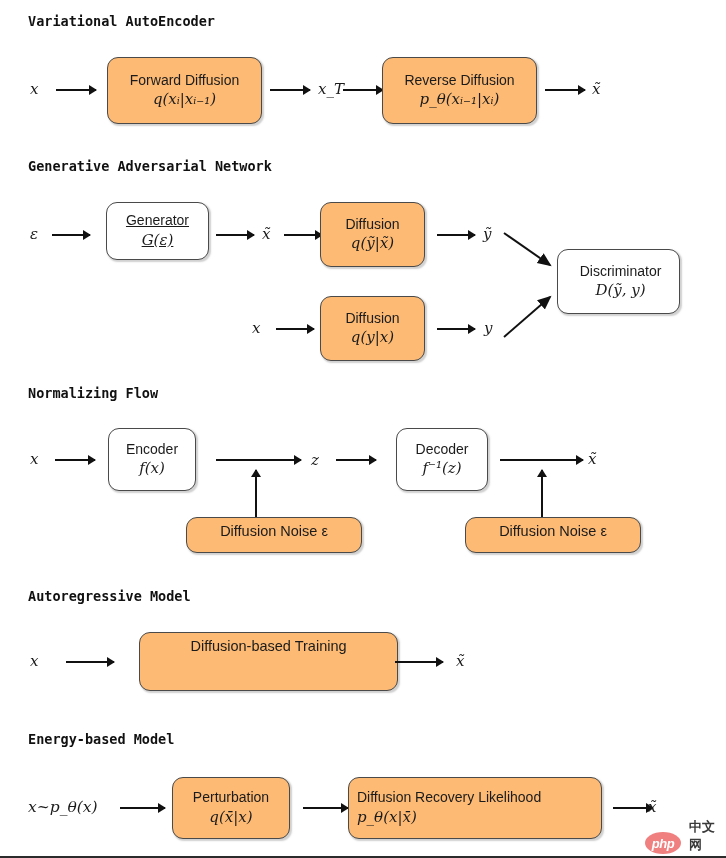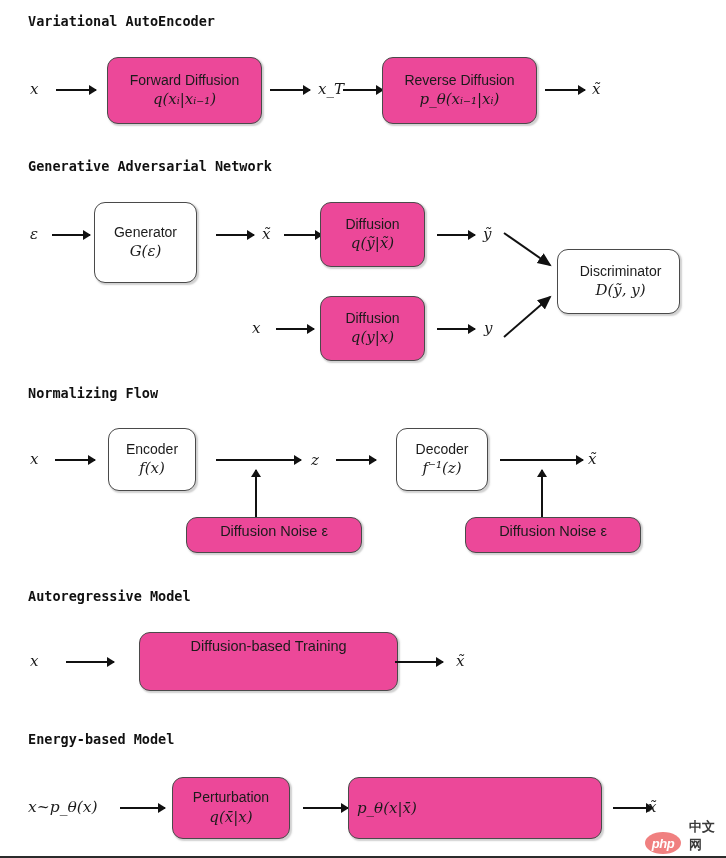--- a/index.html
+++ b/index.html
@@ -26,21 +26,21 @@
     color: #111111;
     white-space: nowrap;
   }
 
   
   .box {
     position: absolute;
     box-sizing: border-box;
     border: 1.3px solid #4a4a4a;
     border-radius: 11px;
-    background: #ec4899;
+    background: #fdba74;
     box-shadow: 1.5px 1.5px 1.5px rgba(120,120,120,0.35);
     display: flex;
     flex-direction: column;
     align-items: center;
     justify-content: center;
     padding: 4px 8px;
   }
   .box.white { background: #ffffff; }
   .box .title {
     font-family: "Liberation Sans", sans-serif;
@@ -172,21 +172,21 @@
 <div class="arrow" style="left:545px; top:89px; width:40px;"></div>
 
 <div class="sym" style="left:592px; top:80px;">x̃</div>
 
 <div class="heading" style="left:28px; top:158px;">Generative Adversarial Network</div>
 
 <div class="sym" style="left:30px; top:225px;">ε</div>
 
 <div class="arrow" style="left:52px; top:234px; width:38px;"></div>
 
-<div class="box white" style="left:94px; top:202px; width:103px; height:81px;">
+<div class="box white" style="left:106px; top:202px; width:103px; height:58px;text-decoration:underline;">
   <div class="title">Generator</div>
   <div class="formula">G(ε)</div>
 </div>
 
 <div class="arrow" style="left:216px; top:234px; width:38px;"></div>
 
 <div class="sym" style="left:262px; top:225px;">x̃</div>
 
 <div class="arrow" style="left:284px; top:234px; width:38px;"></div>
 
@@ -286,20 +286,21 @@
 <div class="arrow" style="left:120px; top:807px; width:45px;"></div>
 
 <div class="box" style="left:172px; top:777px; width:118px; height:62px;">
   <div class="title">Perturbation</div>
   <div class="formula">q(x̄|x)</div>
 </div>
 
 <div class="arrow" style="left:303px; top:807px; width:45px;"></div>
 
 <div class="box leftform" style="left:348px; top:777px; width:254px; height:62px;">
+  <div class="title">Diffusion Recovery Likelihood</div>
   <div class="formula">p_θ(x|x̄)</div>
 </div>
 
 <div class="arrow" style="left:613px; top:807px; width:40px;"></div>
 
 <div class="sym" style="left:648px; top:798px;">x̃</div>
 
 <div class="watermark" style="left:645px; top:818px;">
   <div class="wm-badge">php</div>
   <div class="wm-text">中文网</div>

